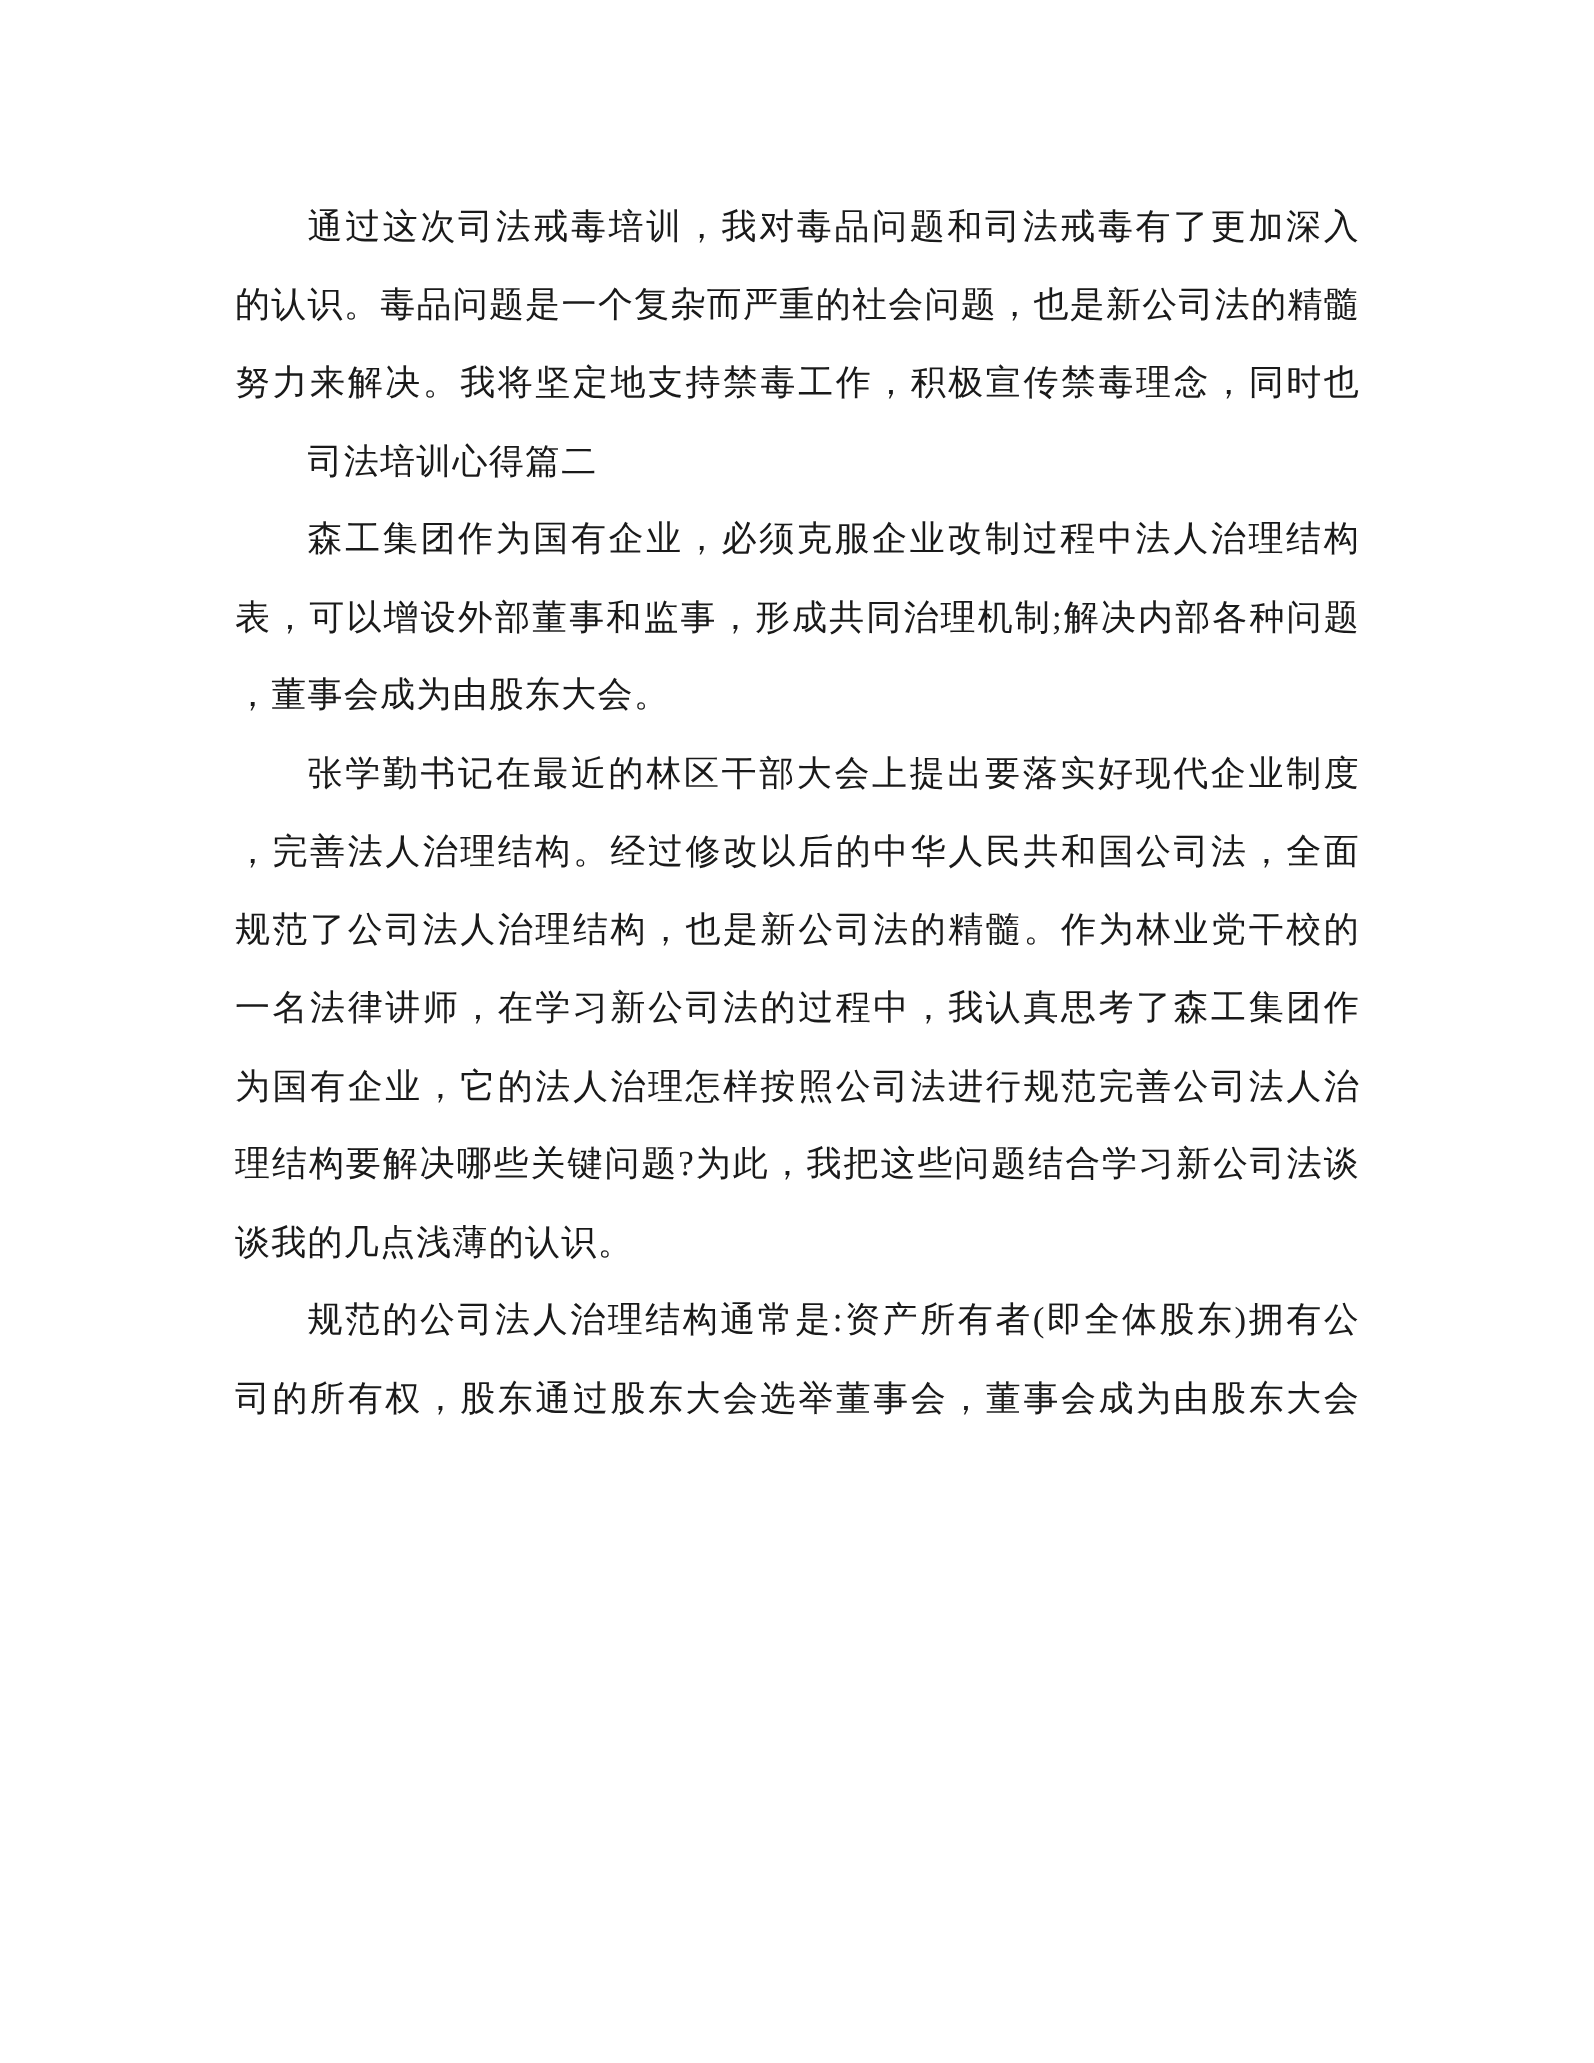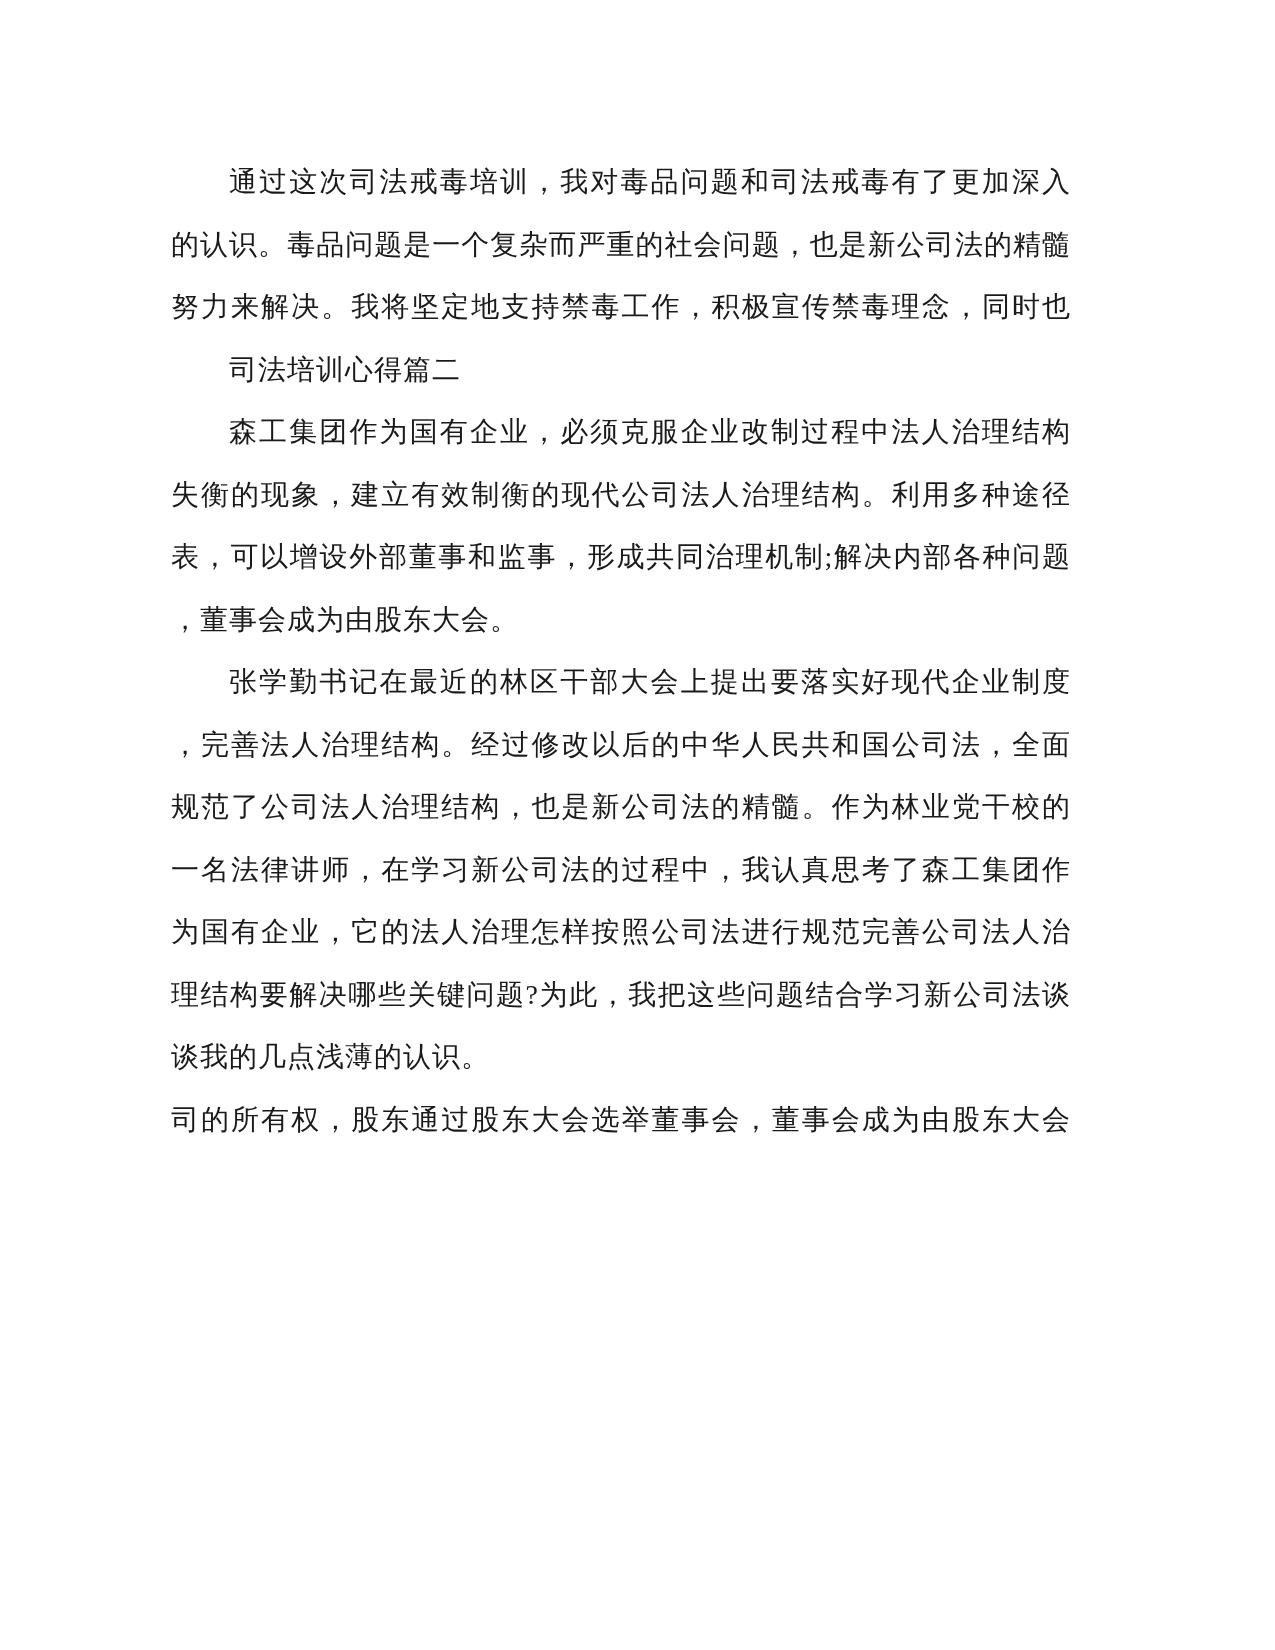--- a/index.html
+++ b/index.html
@@ -13,21 +13,21 @@
   }
   .page {
     position: absolute;
     left: 0; top: 0;
     width: 1275px;
     height: 1650px;
     background: #ffffff;
   }
   .textblock {
     position: absolute;
-    left: 171px;
+    left: 188px;
     top: 151px;
     width: 900px;
   }
   .line {
     height: 62.5px;
     line-height: 62.5px;
     font-size: 28px;
     letter-spacing: 1px;
     color: #1a1a1a;
     white-space: normal;
@@ -48,25 +48,25 @@
 </head>
 <body>
 
 <div class="page">
   <div class="textblock">
     <div class="line j indent">通过这次司法戒毒培训，我对毒品问题和司法戒毒有了更加深入</div>
     <div class="line j">的认识。毒品问题是一个复杂而严重的社会问题，也是新公司法的精髓</div>
     <div class="line j">努力来解决。我将坚定地支持禁毒工作，积极宣传禁毒理念，同时也</div>
     <div class="line left indent">司法培训心得篇二</div>
     <div class="line j indent">森工集团作为国有企业，必须克服企业改制过程中法人治理结构</div>
-    <div class="line j">失衡的现象，建立有效制衡的现代公司法人治理结构。利用多种途径</div>
     <div class="line j">表，可以增设外部董事和监事，形成共同治理机制;解决内部各种问题</div>
     <div class="line left">，董事会成为由股东大会。</div>
     <div class="line j indent">张学勤书记在最近的林区干部大会上提出要落实好现代企业制度</div>
     <div class="line j">，完善法人治理结构。经过修改以后的中华人民共和国公司法，全面</div>
     <div class="line j">规范了公司法人治理结构，也是新公司法的精髓。作为林业党干校的</div>
     <div class="line j">一名法律讲师，在学习新公司法的过程中，我认真思考了森工集团作</div>
     <div class="line j">为国有企业，它的法人治理怎样按照公司法进行规范完善公司法人治</div>
     <div class="line j">理结构要解决哪些关键问题?为此，我把这些问题结合学习新公司法谈</div>
     <div class="line left">谈我的几点浅薄的认识。</div>
+    <div class="line j indent">规范的公司法人治理结构通常是:资产所有者(即全体股东)拥有公</div>
     <div class="line j">司的所有权，股东通过股东大会选举董事会，董事会成为由股东大会</div>
   </div>
 </div>
 
 </body></html>

